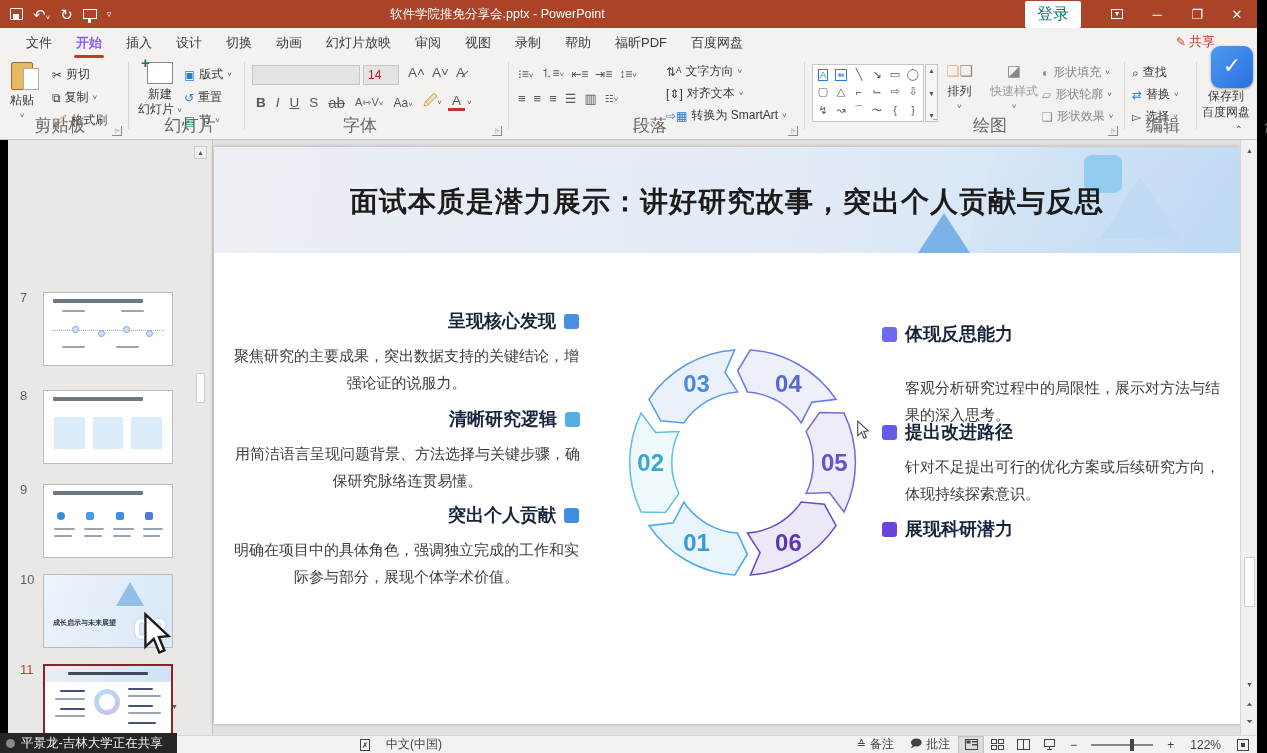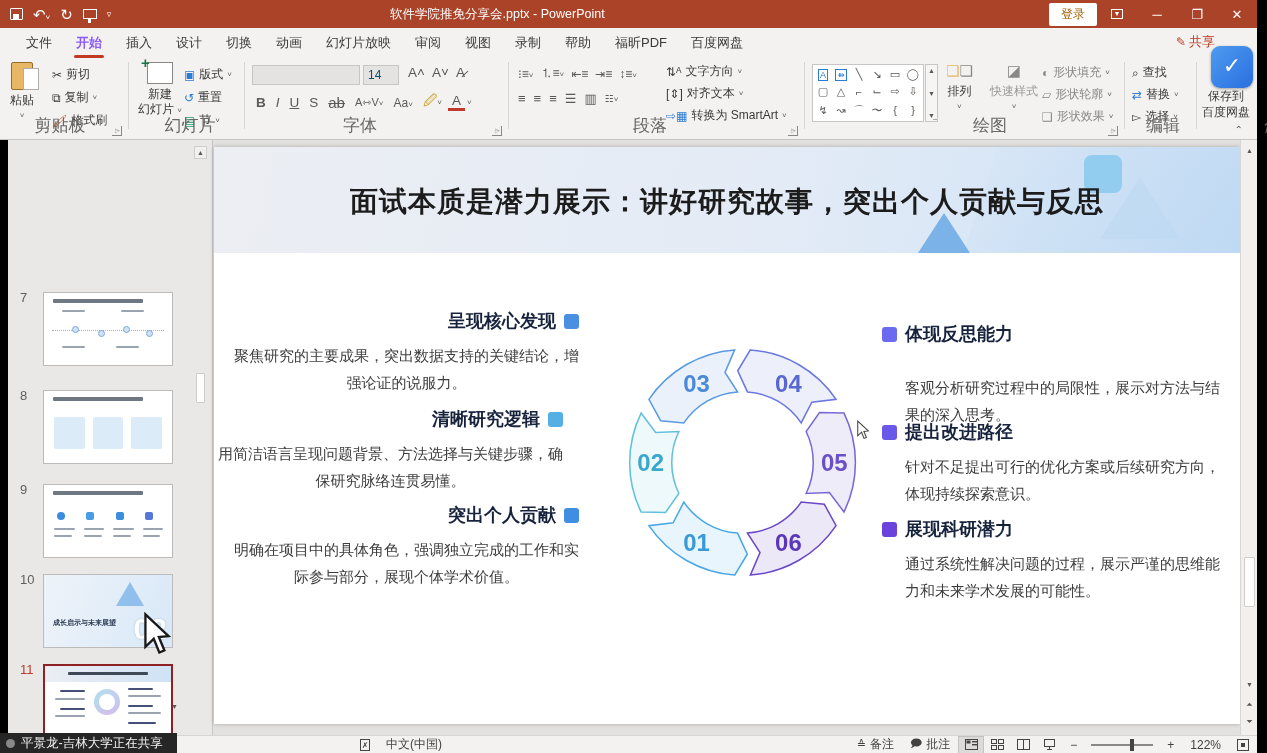--- a/index.html
+++ b/index.html
@@ -13,21 +13,21 @@
   .qat .g{font-size:15px;color:#fff;line-height:1;cursor:default;}
   .saveico{width:13px;height:12px;border:1.5px solid #fff;border-radius:1px;position:relative;}
   .saveico:after{content:"";position:absolute;left:2px;bottom:0;width:6px;height:5px;background:#fff;}
   .presico{width:14px;height:10px;border:1.5px solid #fff;position:relative;}
   .presico:after{content:"";position:absolute;left:4px;top:9px;width:3px;height:4px;background:#fff;}
   .tb-title{flex:0 0 auto;font-size:12.5px;color:#fff;white-space:nowrap;margin-left:60px;}
   .tb-search{position:absolute;left:489px;top:3px;width:310px;height:22px;background:#d59480;border:1px solid #8c3a24;border-radius:2px;display:flex;align-items:center;gap:8px;padding:0 10px;color:#45190e;font-size:12.5px;}
   .lens{width:9px;height:9px;border:1.5px solid #45190e;border-radius:50%;position:relative;flex:0 0 auto;}
   .lens:after{content:"";position:absolute;width:5px;height:1.5px;background:#45190e;transform:rotate(45deg);left:7px;top:9px;}
   .tb-right{position:absolute;right:0;top:0;height:28px;display:flex;align-items:center;}
-  .loginbtn{background:#fff;color:#a16207;font-size:12px;padding:3px 12px;border-radius:2px;margin-right:0;cursor:pointer;}
+  .loginbtn{background:#fff;color:#0f766e;font-size:16px;padding:3px 12px;border-radius:2px;margin-right:16px;cursor:pointer;}
   .winbtn{width:40px;height:28px;display:flex;align-items:center;justify-content:center;font-size:13px;color:#fff;cursor:pointer;}
   .ribopt{width:12px;height:10px;border:1.2px solid #fff;position:relative;font-size:8px;line-height:8px;text-align:center;}
 
   
   .tabsrow{position:absolute;left:0;top:28px;width:1257px;height:30px;background:#f3f2f1;display:flex;align-items:center;padding-left:14px;gap:0;border-bottom:0;}
   .mtab{font-size:13px;color:#3b3a39;padding:6px 12px;position:relative;cursor:pointer;white-space:nowrap;}
   .mtab.active{font-weight:bold;color:#8b5cf6;}
   .mtab.active:after{content:"";position:absolute;left:10px;right:10px;bottom:0;height:3px;background:#c03b22;border-radius:2px;}
   .sharewrap{position:absolute;right:42px;top:5px;display:flex;align-items:center;gap:3px;color:#c03b22;font-size:13px;}
   .penico{font-size:12px;color:#c03b22;}
@@ -38,21 +38,21 @@
   .glabel{position:absolute;bottom:2px;font-size:17px;color:#696764;text-align:center;}
   .launcher{position:absolute;bottom:3px;width:10px;height:10px;border-right:1.2px solid #8a8886;border-bottom:1.2px solid #8a8886;font-size:8px;color:#8a8886;cursor:pointer;}
   .launcher:after{content:"⌲";position:absolute;right:1px;bottom:0px;font-size:7px;}
   .rbig{position:absolute;top:4px;display:flex;flex-direction:column;align-items:center;gap:3px;cursor:pointer;text-align:center;line-height:1.25;}
   .rsmall{display:flex;align-items:center;gap:4px;cursor:pointer;white-space:nowrap;}
   .chev{font-size:8px;color:#605e5c;}
   .clip{width:22px;height:28px;border:1.6px solid #9a6a28;border-radius:2px;background:#e8b765;position:relative;}
   .clip:after{content:"";position:absolute;right:-7px;top:5px;width:14px;height:20px;background:#fff;border:1px solid #b0aeac;}
   .newslide-ico{width:26px;height:22px;background:#fff;border:1.2px solid #8a8886;position:relative;}
   .newslide-ico:before{content:"+";position:absolute;left:-7px;top:-9px;color:#1e7145;font-size:15px;font-weight:bold;}
-  .combo{height:20px;background:#e5e3e1;border:1px solid #c8c6c4;color:#0c4a6e;font-size:12px;padding:0 4px;}
+  .combo{height:20px;background:#e5e3e1;border:1px solid #c8c6c4;color:#b91c1c;font-size:12px;padding:0 4px;}
   .btn-letter{font-size:13.5px;color:#5b5957;padding:1px 4px;cursor:pointer;}
   .shapebox{position:absolute;left:768px;top:6px;width:112px;height:58px;background:#fff;border:1px solid #c8c6c4;display:grid;grid-template-columns:repeat(6,1fr);align-items:center;justify-items:center;font-size:11px;color:#5b5957;padding:1px;}
   .shapescroll{position:absolute;left:881px;top:6px;width:13px;height:58px;border:1px solid #c8c6c4;background:#f6f5f4;display:flex;flex-direction:column;align-items:center;justify-content:space-between;font-size:7px;color:#5b5957;padding:2px 0;}
   .baidu-save{width:26px;height:22px;position:relative;}
   .bd1{position:absolute;width:11px;height:11px;border:3px solid #e0452c;border-radius:50%;left:7px;top:0;}
   .bd2{position:absolute;width:11px;height:11px;border:3px solid #2b7cd3;border-radius:50%;left:1px;top:8px;}
   .bd3{position:absolute;width:11px;height:11px;border:3px solid #35b5c9;border-radius:50%;left:13px;top:8px;}
   .collapse{position:absolute;right:14px;bottom:4px;font-size:10px;color:#605e5c;cursor:pointer;}
   .baidulogo{position:absolute;right:14px;top:46px;width:42px;height:42px;border-radius:9px;background:linear-gradient(135deg,#4e9bf0,#2a6fe0);box-shadow:0 1px 3px rgba(0,0,0,.35);display:flex;align-items:center;justify-content:center;z-index:6;}
   .baidulogo span{color:#fff;font-size:22px;font-weight:bold;transform:translateY(-1px);}
@@ -424,21 +424,21 @@
         <div class="slidetitle">面试本质是潜力展示：讲好研究故事，突出个人贡献与反思</div>
       </div>
 
       <div class="item leftcol" style="left:20px;top:162px;width:345px;">
         <div class="hd">
             <span>呈现核心发现</span>
             <span class="sq" style="background: rgb(74, 144, 226);"></span>
           </div>
         <div class="bd">聚焦研究的主要成果，突出数据支持的关键结论，增强论证的说服力。</div>
       </div>
-      <div class="item leftcol" style="left:4px;top:260px;width:345px;">
+      <div class="item leftcol" style="left:21px;top:260px;width:345px;">
         <div class="hd">
             <span>清晰研究逻辑</span>
             <span class="sq" style="background: rgb(85, 174, 228);"></span>
           </div>
         <div class="bd">用简洁语言呈现问题背景、方法选择与关键步骤，确保研究脉络连贯易懂。</div>
       </div>
       <div class="item leftcol" style="left:20px;top:356px;width:345px;">
         <div class="hd">
             <span>突出个人贡献</span>
             <span class="sq" style="background: rgb(63, 142, 226);"></span>
@@ -473,21 +473,20 @@
             <span class="sq" style="background: rgb(106, 88, 232);"></span>
             <span>提出改进路径</span>
           </div>
         <div class="bd" style="padding-left:23px;">针对不足提出可行的优化方案或后续研究方向，体现持续探索意识。</div>
       </div>
       <div class="item" style="left:668px;top:370px;width:345px;">
         <div class="hd">
             <span class="sq" style="background: rgb(107, 66, 220);"></span>
             <span>展现科研潜力</span>
           </div>
-        <div class="bd" style="padding-left:23px;">通过系统性解决问题的过程，展示严谨的思维能力和未来学术发展的可能性。</div>
       </div>
     </div>
   </div>
 
   <svg class="cursor-svg" style="left:855px;top:420px;" width="16" height="20" viewBox="0 0 12 19">
     <path d="M1,1 L1,15 L4.6,11.6 L7,17.5 L9.2,16.6 L6.8,10.8 L11,10.4 Z" fill="#fff" stroke="#444" stroke-width="1"></path>
   </svg>
   <svg class="cursor-svg" style="left:140px;top:612px;" width="34" height="44" viewBox="0 0 12 19">
     <path d="M1,1 L1,15 L4.6,11.6 L7,17.5 L9.2,16.6 L6.8,10.8 L11,10.4 Z" fill="#fff" stroke="#1a1a1a" stroke-width="1"></path>
   </svg>

